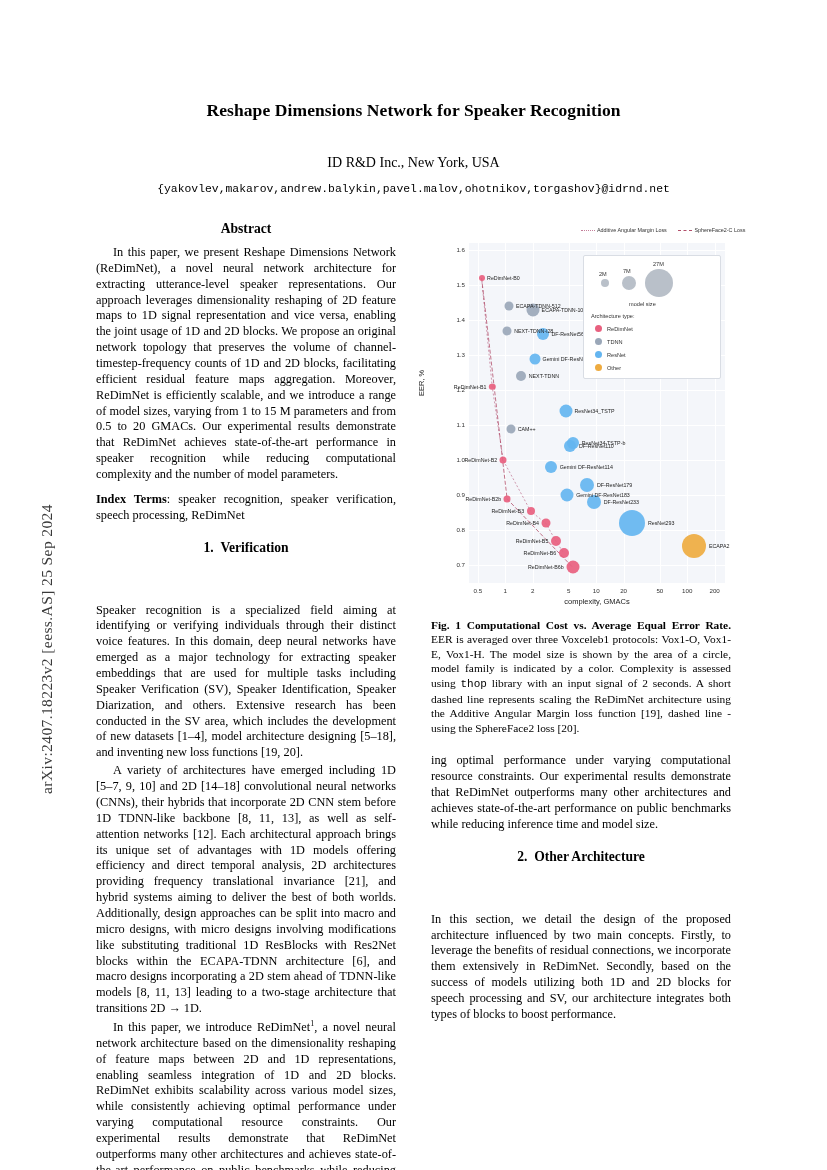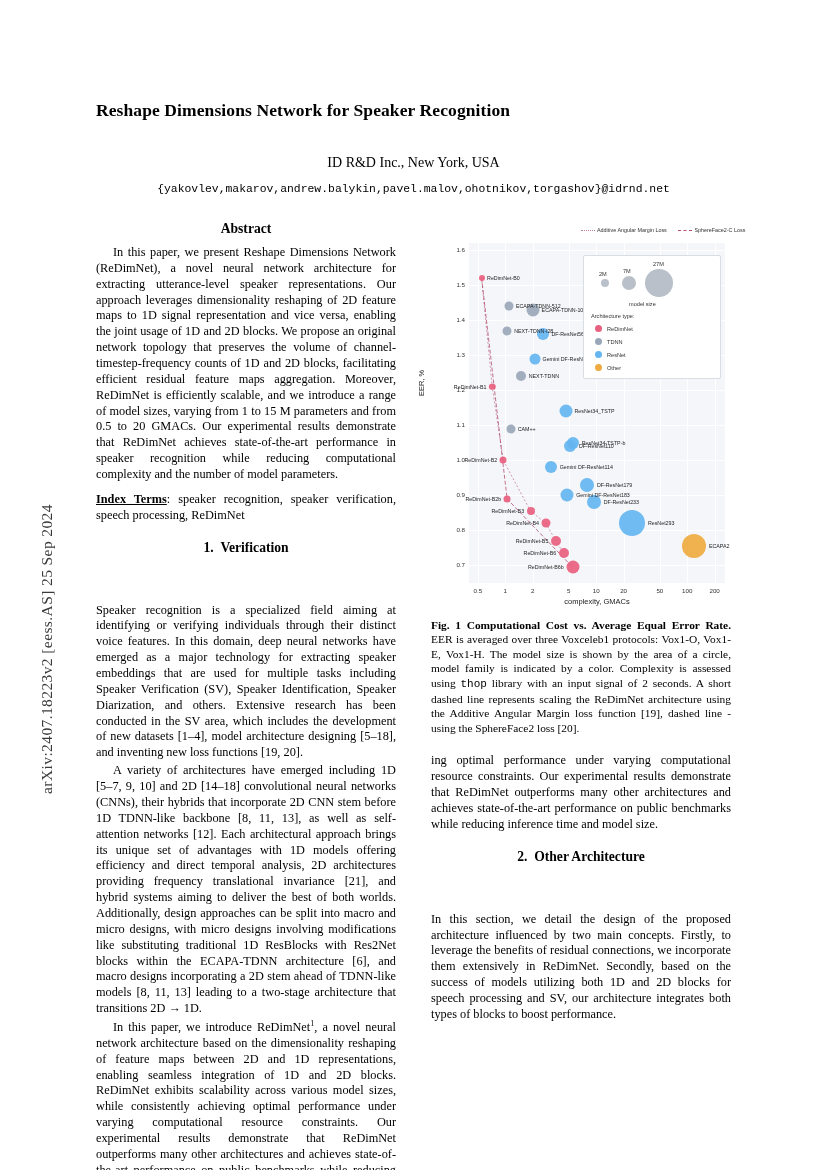--- a/index.html
+++ b/index.html
@@ -38,20 +38,21 @@
   }
 
   .content {
     position: absolute;
     left: 96px;
     top: 100px;
     width: 635px;
   }
 
   .title {
+    text-align: center;
     font-size: 17.5px;
     font-weight: bold;
     letter-spacing: 0.1px;
     margin: 0 0 34px 0;
   }
   .authors {
     text-align: center;
     font-style: italic;
     font-size: 13.2px;
     line-height: 1.45;
@@ -108,21 +109,21 @@
   }
   p.noindent { text-index: 0; text-indent: 0; margin-top: 47px; }
   p + p { margin-top: 0; }
   .indexterms {
     font-size: 12.3px;
     line-height: 1.29;
     text-align: justify;
     margin-top: 9px;
     text-indent: 0;
   }
-  .indexterms b { font-weight: bold; text-decoration: underline; }
+  .indexterms b { font-weight: bold; }
   sup { font-size: 8px; vertical-align: super; }
   .mono-inline { font-family: "Liberation Mono", monospace; font-size: 11px; }
 
   
   .figure-wrap {
     width: 300px;
     margin-bottom: 0;
   }
   .figcaption {
     font-size: 11.4px;

